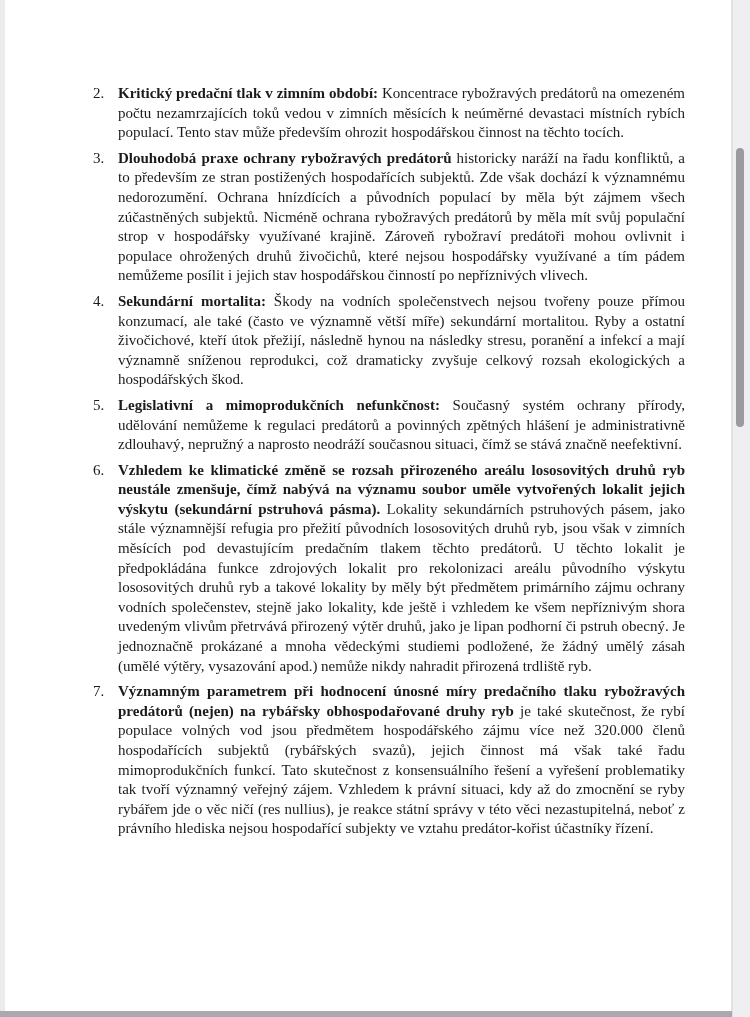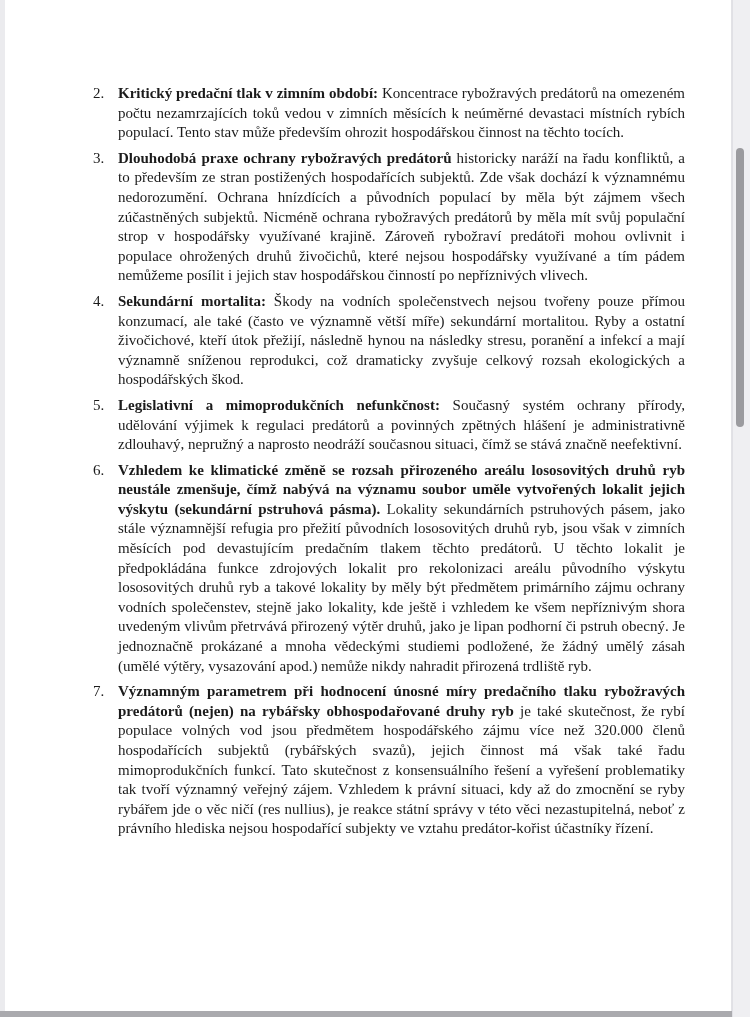--- a/index.html
+++ b/index.html
@@ -94,21 +94,21 @@
     <span class="body-text"><b class="lead">Dlouhodobá praxe ochrany rybožravých predátorů</b><span class="rest"> historicky naráží na řadu konfliktů, a to především ze stran postižených hospodařících subjektů. Zde však dochází k významnému nedorozumění. Ochrana hnízdících a původních populací by měla být zájmem všech zúčastněných subjektů. Nicméně ochrana rybožravých predátorů by měla mít svůj populační strop v hospodářsky využívané krajině. Zároveň rybožraví predátoři mohou ovlivnit i populace ohrožených druhů živočichů, které nejsou hospodářsky využívané a tím pádem nemůžeme posílit i jejich stav hospodářskou činností po nepříznivých vlivech.</span></span>
   </li>
 
   <li class="doc-item">
     <span class="num">4.</span>
     <span class="body-text"><b class="lead">Sekundární mortalita:</b><span class="rest"> Škody na vodních společenstvech nejsou tvořeny pouze přímou konzumací, ale také (často ve významně větší míře) sekundární mortalitou. Ryby a ostatní živočichové, kteří útok přežijí, následně hynou na následky stresu, poranění a infekcí a mají významně sníženou reprodukci, což dramaticky zvyšuje celkový rozsah ekologických a hospodářských škod.</span></span>
   </li>
 
   <li class="doc-item">
     <span class="num">5.</span>
-    <span class="body-text"><b class="lead">Legislativní a mimoprodukčních nefunkčnost:</b><span class="rest"> Současný systém ochrany přírody, udělování výjimek k regulaci predátorů a povinných zpětných hlášení je administrativně zdlouhavý, nepružný a naprosto neodráží současnou situaci, čímž se stává značně neefektivní.</span></span>
+    <span class="body-text"><b class="lead">Legislativní a mimoprodukčních nefunkčnost:</b><span class="rest"> Současný systém ochrany přírody, udělování nemůžeme k regulaci predátorů a povinných zpětných hlášení je administrativně zdlouhavý, nepružný a naprosto neodráží současnou situaci, čímž se stává značně neefektivní.</span></span>
   </li>
 
   <li class="doc-item">
     <span class="num">6.</span>
     <span class="body-text"><b class="lead">Vzhledem ke klimatické změně se rozsah přirozeného areálu lososovitých druhů ryb neustále zmenšuje, čímž nabývá na významu soubor uměle vytvořených lokalit jejich výskytu (sekundární pstruhová pásma).</b><span class="rest"> Lokality sekundárních pstruhových pásem, jako stále významnější refugia pro přežití původních lososovitých druhů ryb, jsou však v zimních měsících pod devastujícím predačním tlakem těchto predátorů. U těchto lokalit je předpokládána funkce zdrojových lokalit pro rekolonizaci areálu původního výskytu lososovitých druhů ryb a takové lokality by měly být předmětem primárního zájmu ochrany vodních společenstev, stejně jako lokality, kde ještě i vzhledem ke všem nepříznivým shora uvedeným vlivům přetrvává přirozený výtěr druhů, jako je lipan podhorní či pstruh obecný. Je jednoznačně prokázané a mnoha vědeckými studiemi podložené, že žádný umělý zásah (umělé výtěry, vysazování apod.) nemůže nikdy nahradit přirozená trdliště ryb.</span></span>
   </li>
 
   <li class="doc-item">
     <span class="num">7.</span>
     <span class="body-text"><b class="lead">Významným parametrem při hodnocení únosné míry predačního tlaku rybožravých predátorů (nejen) na rybářsky obhospodařované druhy ryb</b><span class="rest"> je také skutečnost, že rybí populace volných vod jsou předmětem hospodářského zájmu více než 320.000 členů hospodařících subjektů (rybářských svazů), jejich činnost má však také řadu mimoprodukčních funkcí. Tato skutečnost z konsensuálního řešení a vyřešení problematiky tak tvoří významný veřejný zájem. Vzhledem k právní situaci, kdy až do zmocnění se ryby rybářem jde o věc ničí (res nullius), je reakce státní správy v této věci nezastupitelná, neboť z právního hlediska nejsou hospodařící subjekty ve vztahu predátor-kořist účastníky řízení.</span></span>

